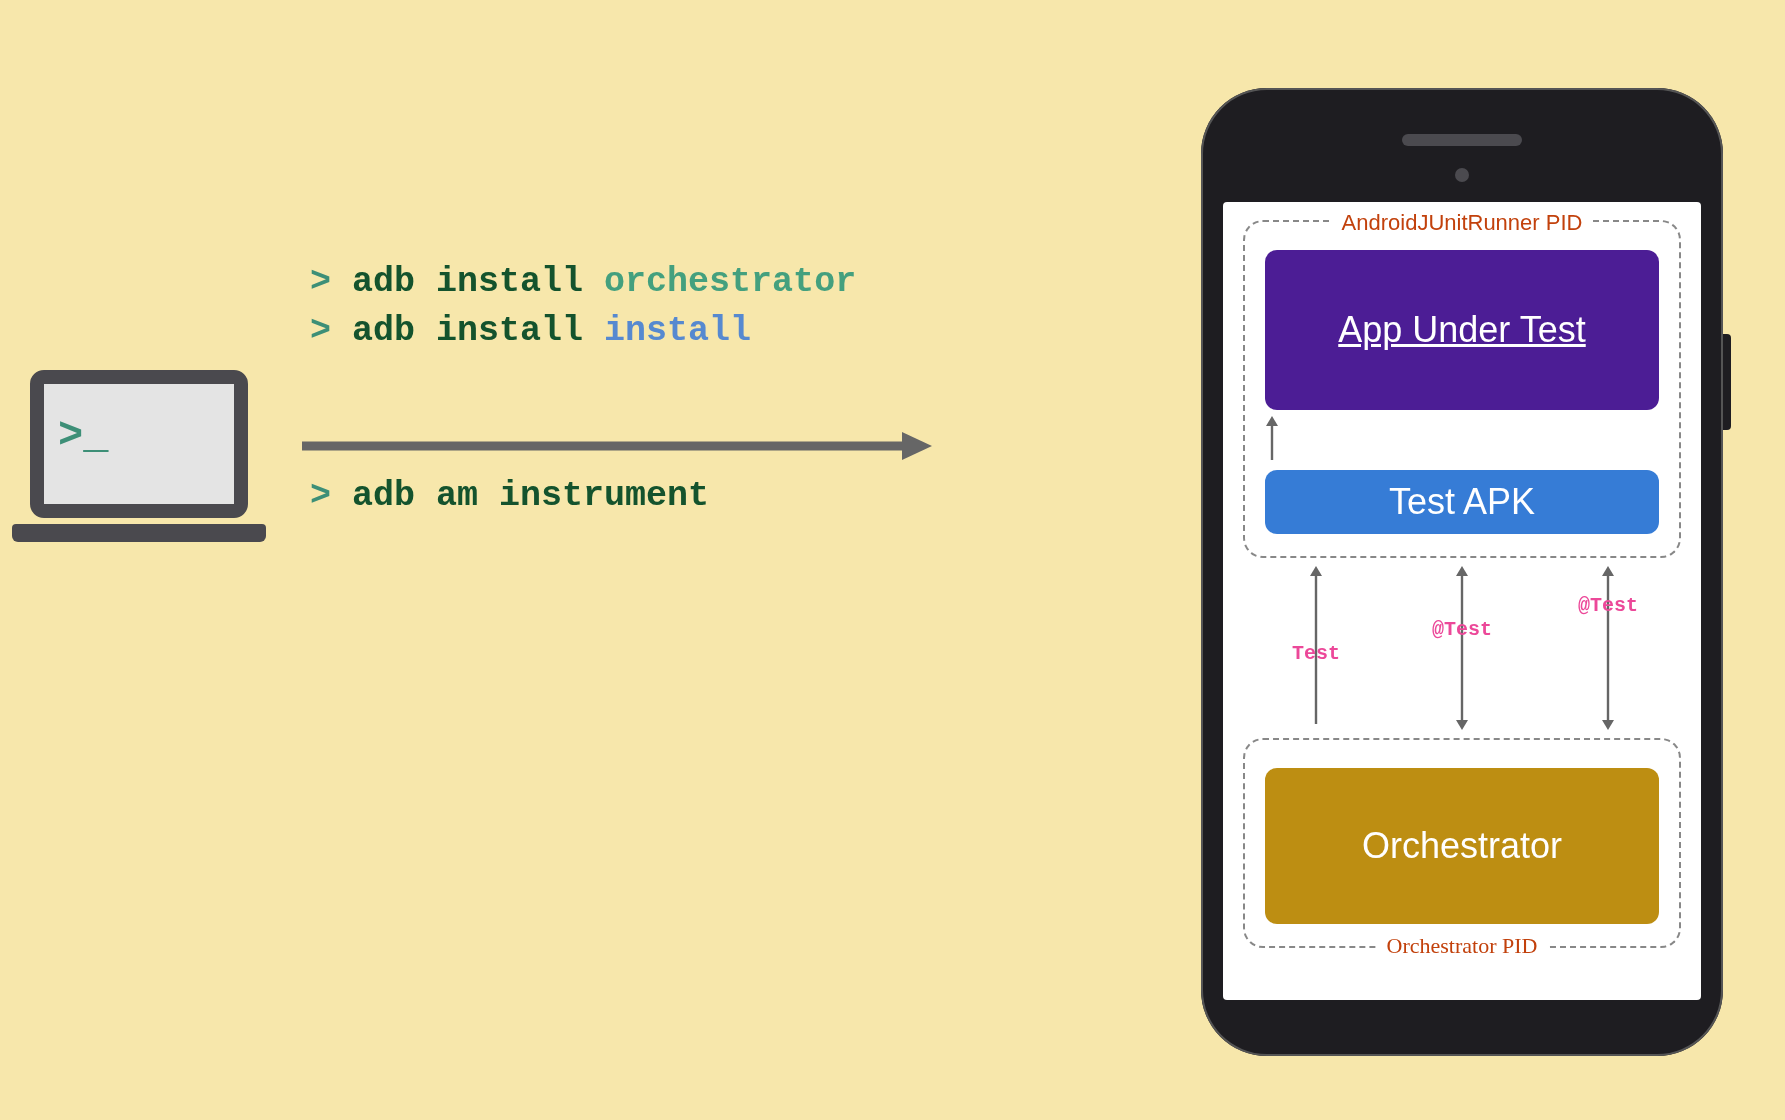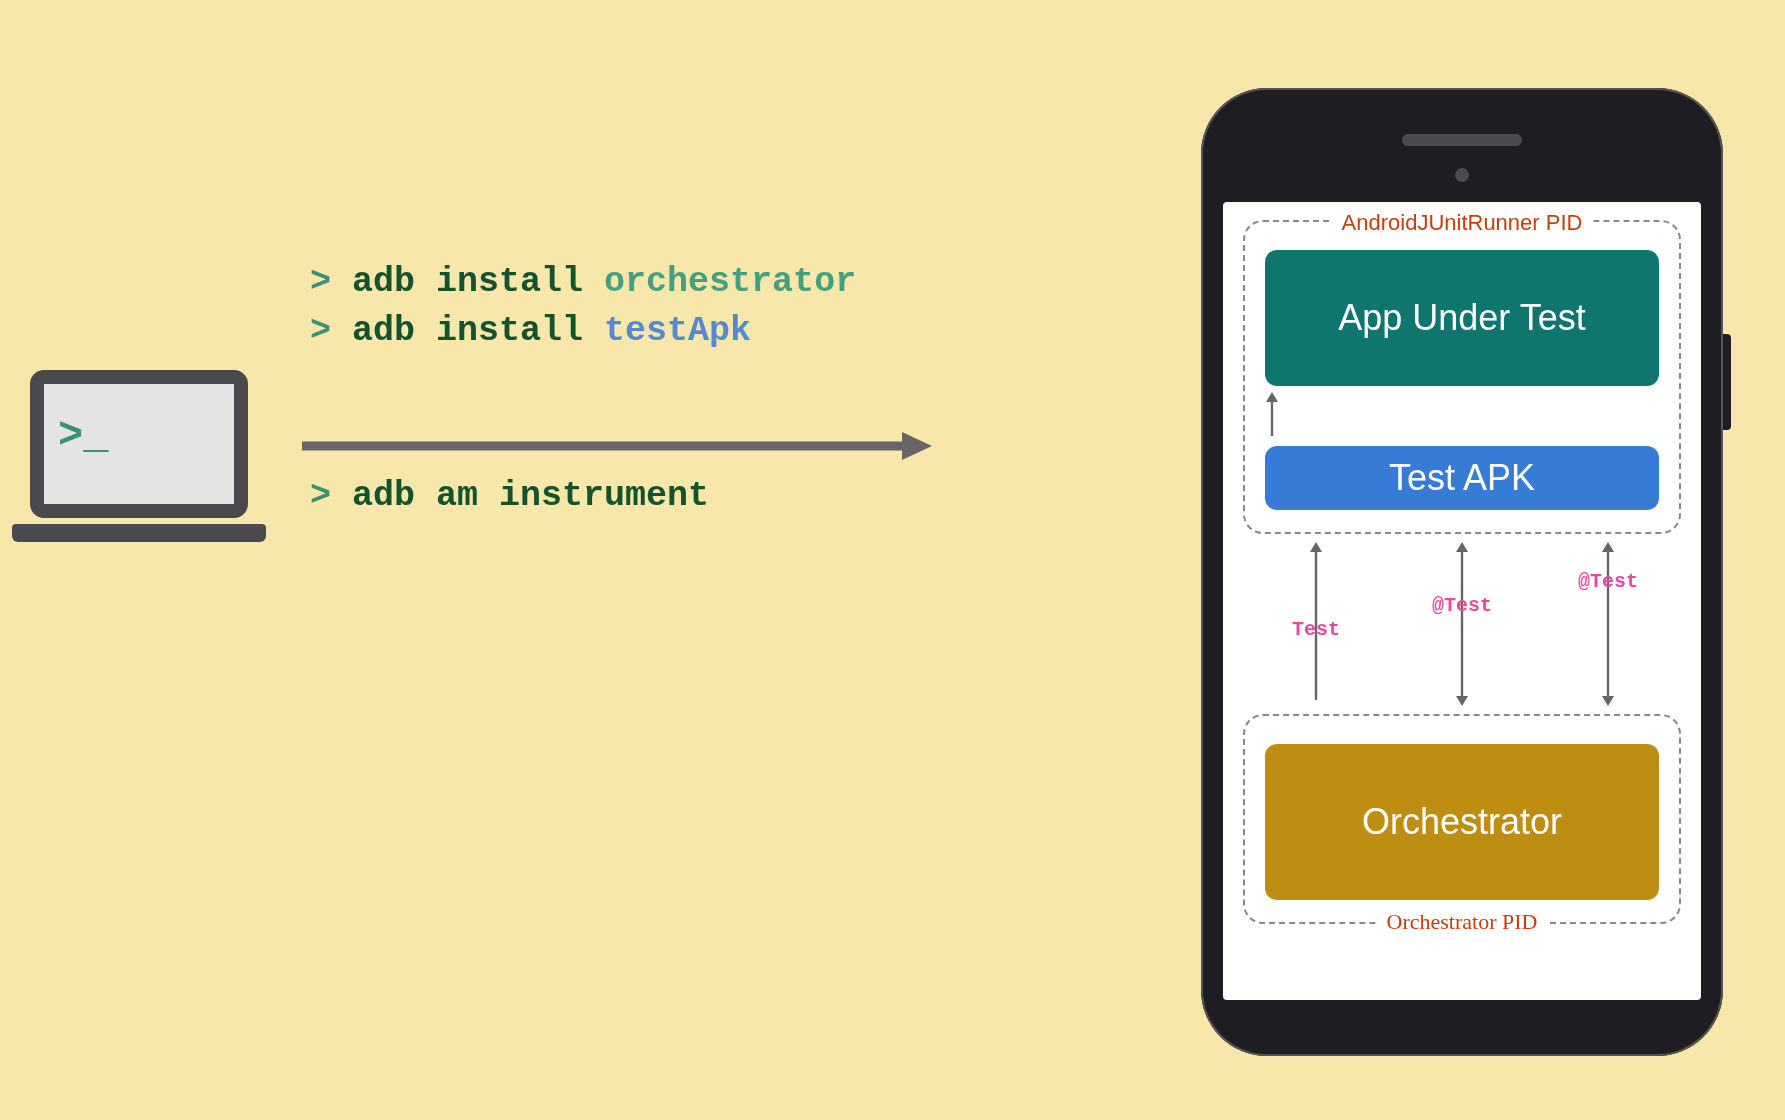--- a/index.html
+++ b/index.html
@@ -159,21 +159,21 @@
   .app-box {
     border-radius: 12px;
     color: #fff;
     font-size: 36px;
     text-align: center;
     display: flex;
     align-items: center;
     justify-content: center;
     line-height: 1.2;
   }
-  .app-under-test { background: #0f766e; height: 136px; }
+  .app-under-test { background: #4c1d95; height: 160px; text-decoration: underline; }
   .test-apk { background: #367cd6; height: 64px; }
   .orch-box { background: #bd8e12; height: 156px; }
 
   .arrow-up-short {
     width: 14px;
     height: 44px;
     margin: 6px auto;
   }
 
   .inter-arrows {
@@ -217,21 +217,21 @@
 
 <div class="laptop">
   <div class="laptop-screen">
     <span class="prompt">&gt;_</span>
   </div>
   <div class="laptop-base"></div>
 </div>
 
 <div class="commands">
   <div class="cmd-line"><span class="angle">&gt;</span> <span class="adb">adb install</span> <span class="appUnderTest">orchestrator</span></div>
-  <div class="cmd-line"><span class="angle">&gt;</span> <span class="adb">adb install</span> <span class="testApk">testApk</span></div>
+  <div class="cmd-line"><span class="angle">&gt;</span> <span class="adb">adb install</span> <span class="testApk">install</span></div>
 </div>
 
 <svg class="big-arrow">
   <line x1="0" y1="20" x2="600" y2="20"></line>
   <polygon points="600,6 600,34 630,20"></polygon>
 </svg>
 
 <div class="post-arrow"><span class="angle">&gt;</span> <span class="adb">adb am instrument</span></div>
 
 <div class="phone">

